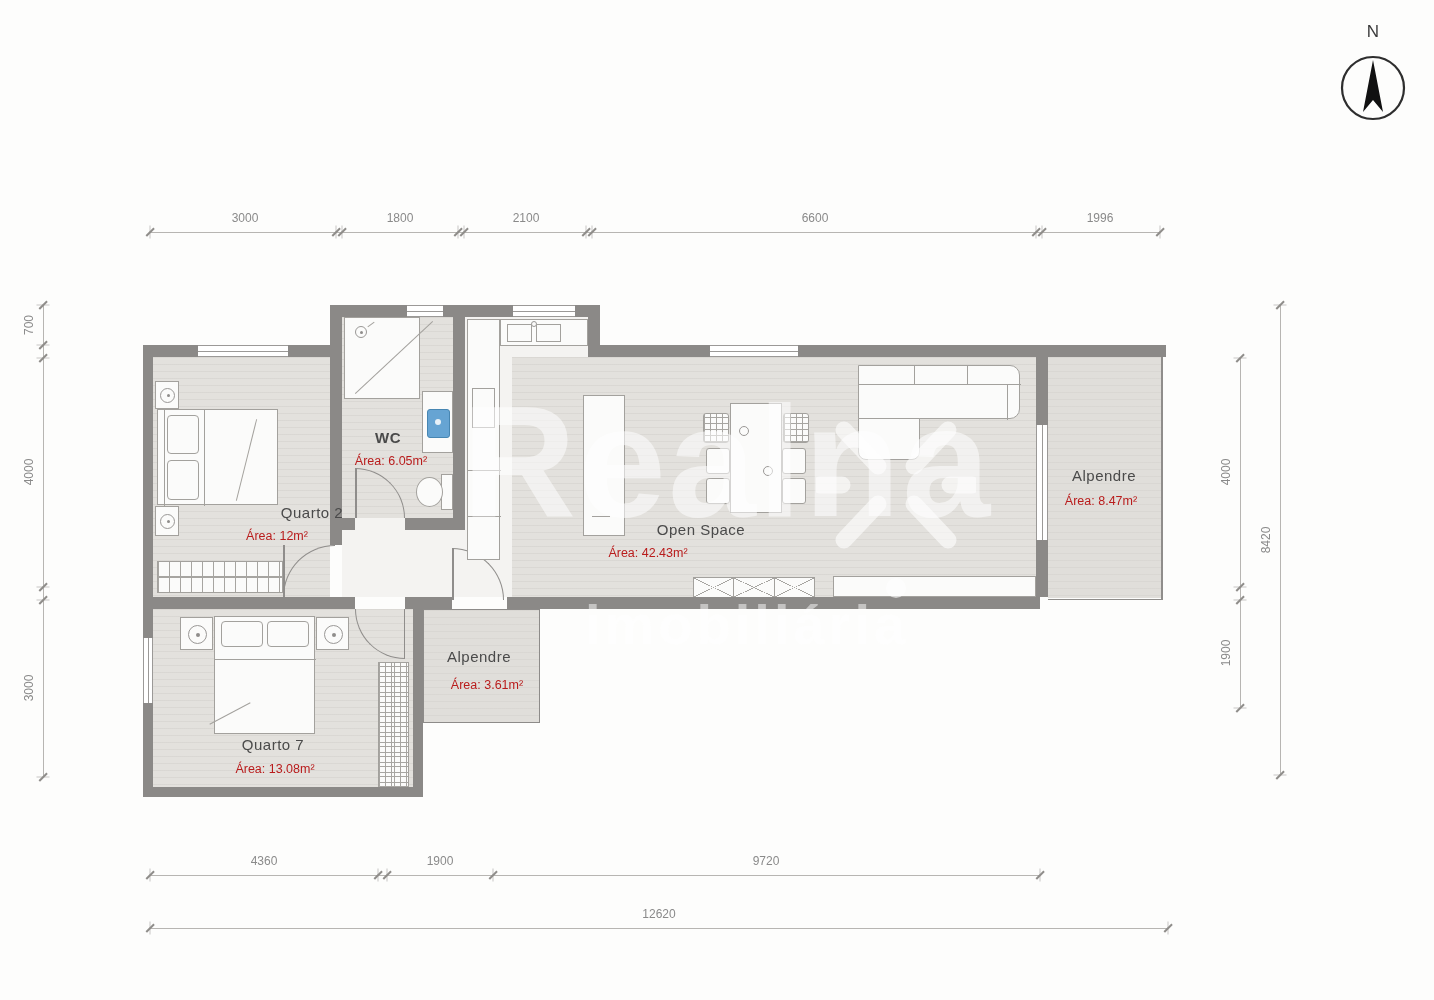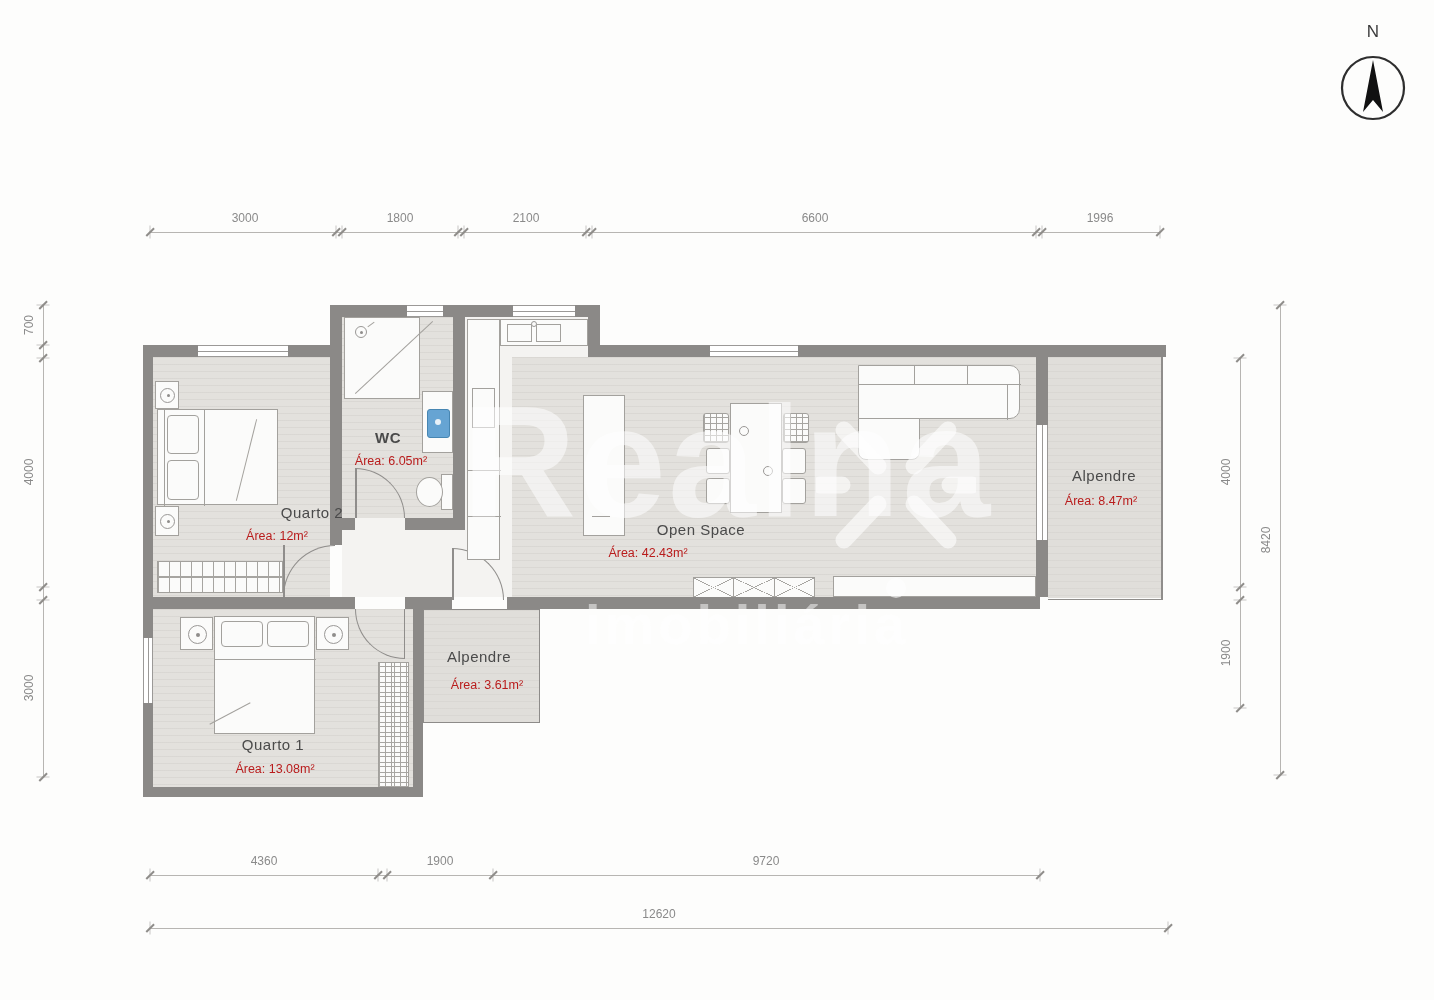--- a/index.html
+++ b/index.html
@@ -200,21 +200,21 @@
 
   <span class="roomname" style="left:701px;top:529px;">Open Space</span>
   <span class="roomarea" style="left:648px;top:553px;">Área: 42.43m²</span>
 
   <span class="roomname" style="left:1104px;top:475px;">Alpendre</span>
   <span class="roomarea" style="left:1101px;top:501px;">Área: 8.47m²</span>
 
   <span class="roomname" style="left:479px;top:656px;">Alpendre</span>
   <span class="roomarea" style="left:487px;top:685px;">Área: 3.61m²</span>
 
-  <span class="roomname" style="left:273px;top:744px;">Quarto 1</span>
+  <span class="roomname" style="left:273px;top:744px;">Quarto 7</span>
   <span class="roomarea" style="left:275px;top:769px;">Área: 13.08m²</span>
 
   <div class="dimline h" style="left:150px;top:232px;width:1010px;">
       <i class="cross" style="left: 0px;"></i>
       <i class="tick" style="left: 0px;"></i>
       <i class="cross" style="left: 186px;"></i>
       <i class="tick" style="left: 186px;"></i>
       <i class="cross" style="left: 192px;"></i>
       <i class="tick" style="left: 192px;"></i>
       <i class="cross" style="left: 308px;"></i>

